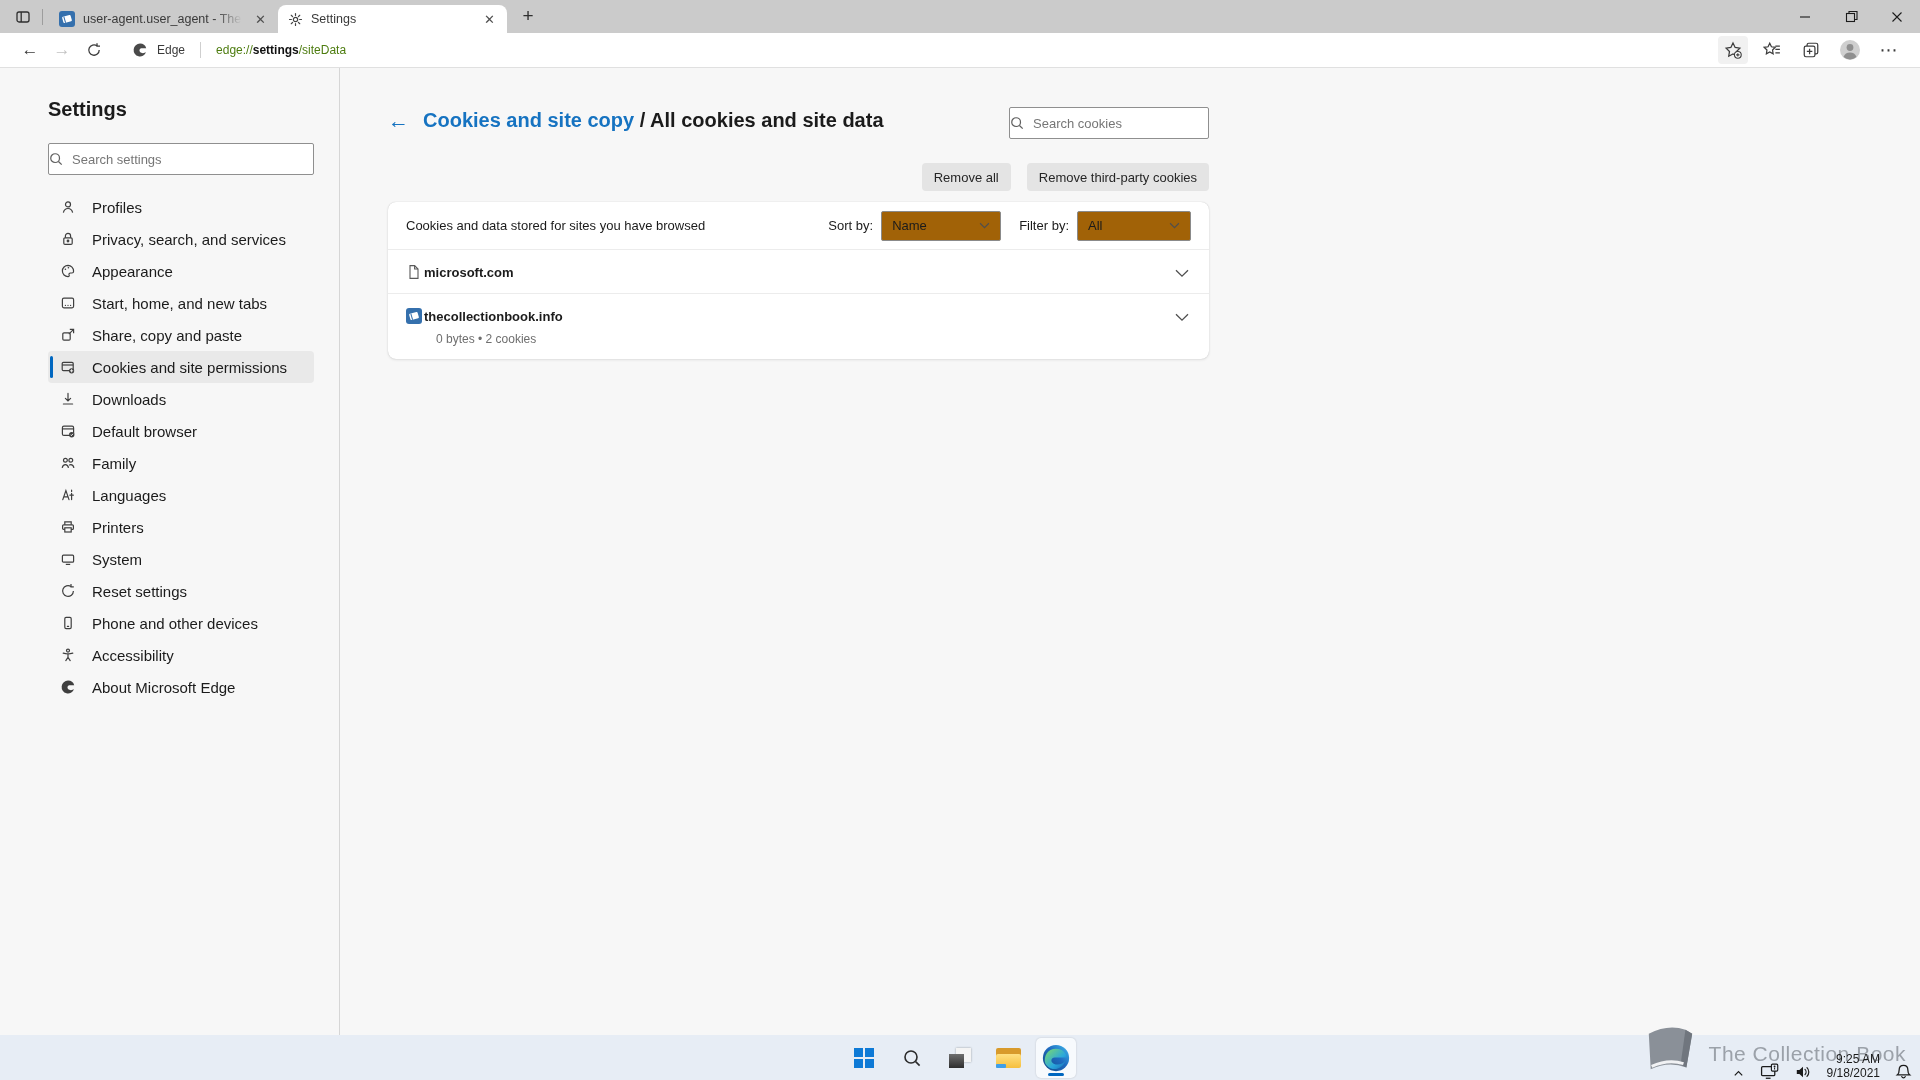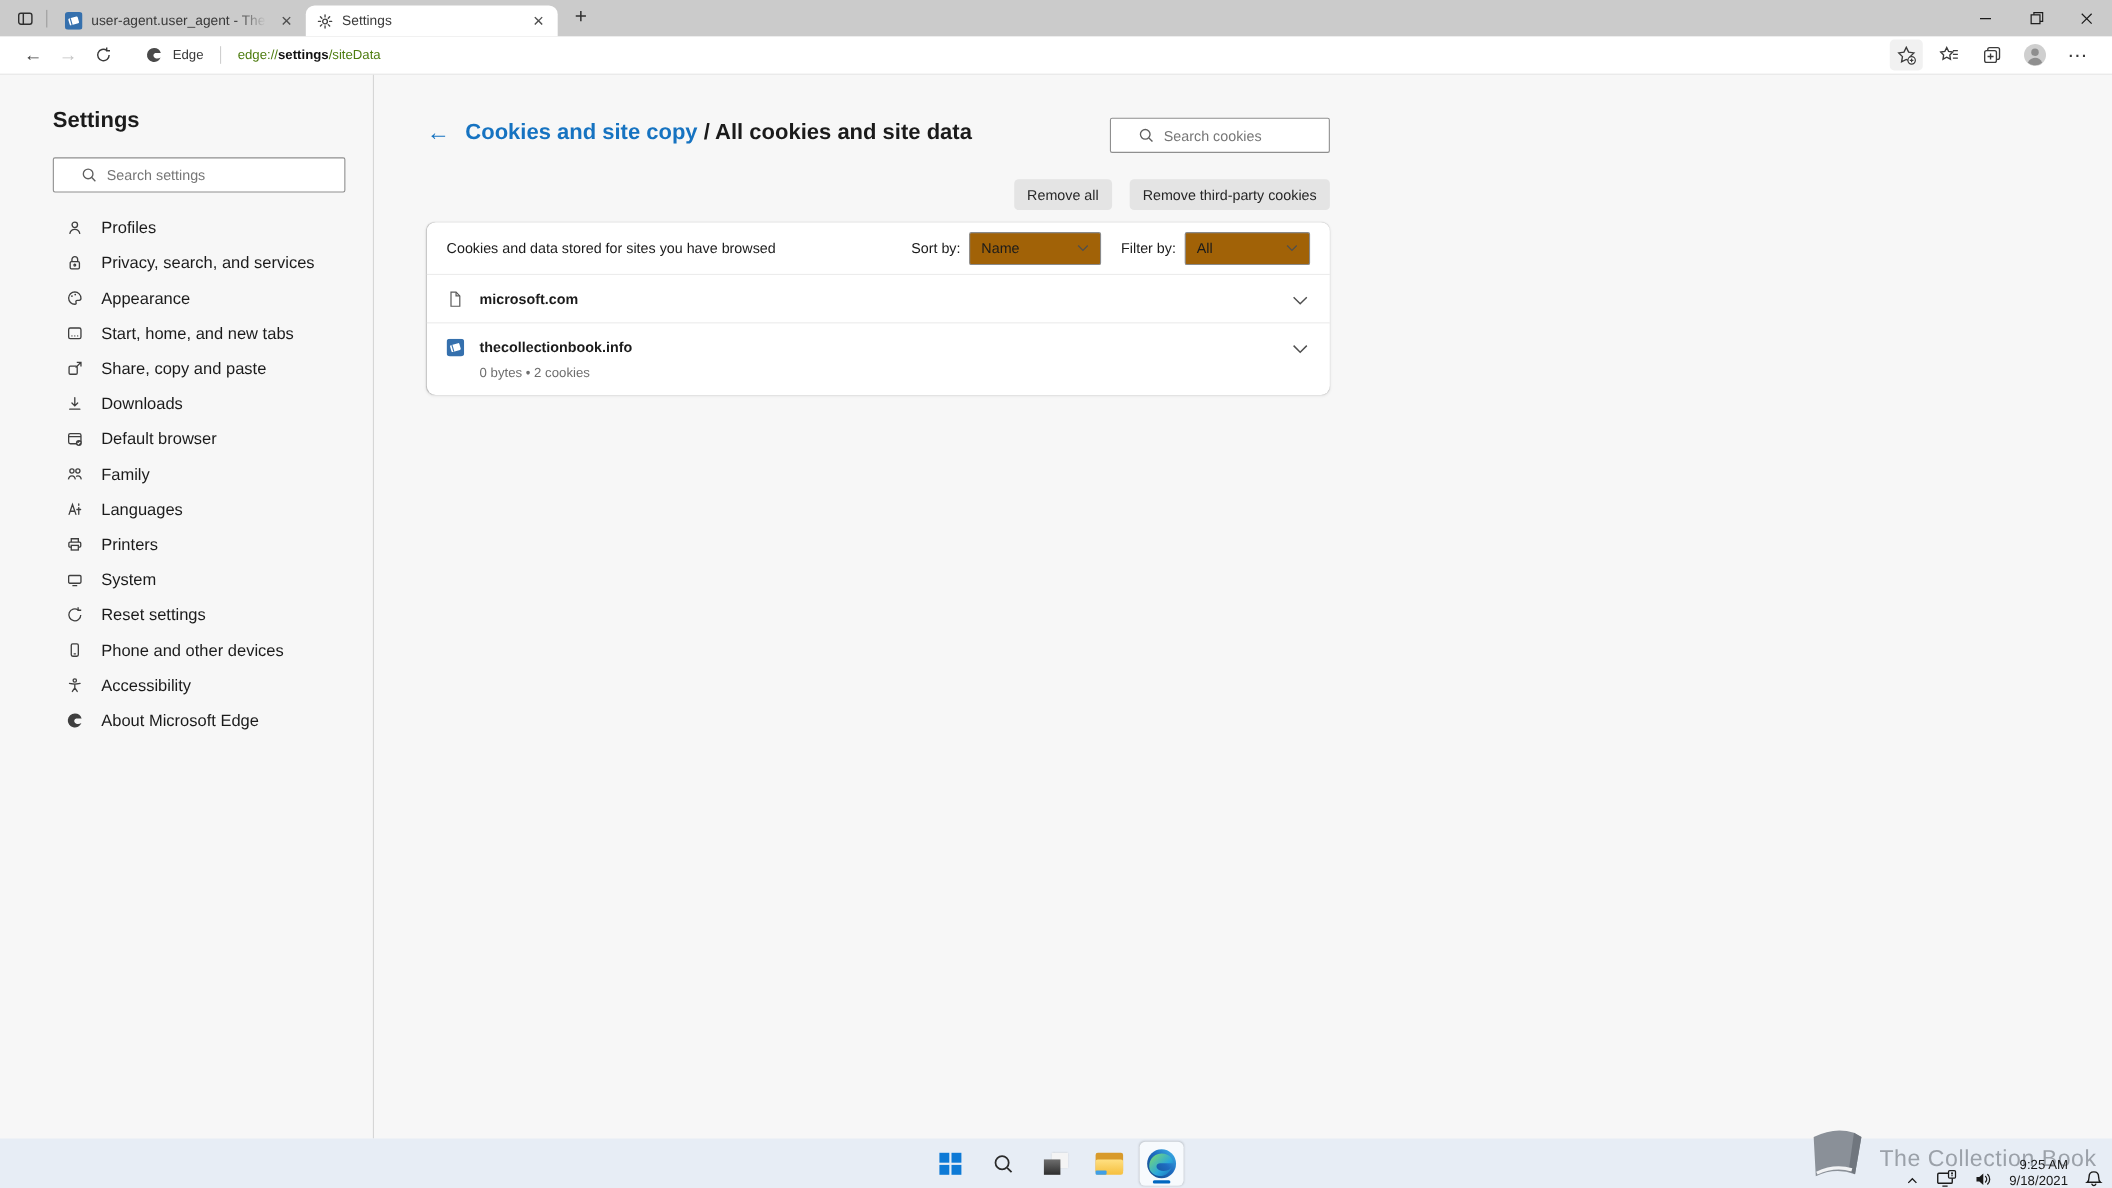--- a/index.html
+++ b/index.html
@@ -31,21 +31,21 @@
   .url-strong { color:#111; font-weight:700; }
   .nav-right { display:flex; align-items:center; gap:9px; padding-right:4px; }
   .nav-ic { width:30px; height:28px; display:flex; align-items:center; justify-content:center; border-radius:4px; }
   .nav-ic.boxed { background:#f1f1f1; }
   .more-dots { font-size:18px; color:#3a3a3a; letter-spacing:1px; }
 
   
   .content { display:flex; height:967px; background:#f7f7f7; }
   .sidebar { width:340px; border-right:1px solid #d6d6d6; padding:30px 24px 0 48px; }
   .sb-title { font-size:20px; font-weight:700; color:#1b1b1b; }
-  .searchbox { margin-top:22px; width:266px; height:32px; border:1px solid #8f8f8f; border-radius:2px; background:#fff; display:flex; align-items:center; padding:0 25px; gap:9px; }
+  .searchbox { margin-top:22px; width:266px; height:32px; border:1px solid #8f8f8f; border-radius:2px; background:#fff; display:flex; align-items:center; padding:0 0; gap:9px; }
   .searchbox input { border:0; outline:0; flex:1; font-size:13px; background:transparent; color:#1b1b1b; min-width:0; }
   .searchbox input::placeholder { color:#767676; }
   .sb-nav { margin-top:16px; width:266px; }
   .sb-item { height:32px; display:flex; align-items:center; gap:16px; padding:0 8px 0 12px; border-radius:4px; font-size:15px; color:#1b1b1b; position:relative; }
   .sb-item.selected { background:#e9e9e9; }
   .sb-item.selected::before { content:""; position:absolute; left:2px; top:5px; bottom:5px; width:3px; border-radius:2px; background:#0067c0; }
   .sb-item svg { flex:0 0 auto; }
 
   .main { flex:1; padding:36px 0 0 48px; position:relative; }
   .main-col { width:821px; position:relative; }
@@ -58,21 +58,21 @@
   .gbtn { height:28px; padding:0 12px; background:#e4e4e4; border:none; border-radius:4px; font-size:13px; color:#262626; font-family:inherit; }
 
   .card { margin-top:11px; background:#fff; border-radius:8px; box-shadow:0 0 1px rgba(0,0,0,.22), 0 1px 3px rgba(0,0,0,.09); }
   .card-header { height:48px; display:flex; align-items:center; padding:0 18px; font-size:13px; border-bottom:1px solid #ececec; }
   .sortlbl { margin-left:auto; }
   .dd { height:30px; border:1px solid #8a8a8a; border-radius:2px; background:#a16207; display:flex; align-items:center; justify-content:space-between; padding:0 10px; font-size:13px; margin-left:8px; }
   .dd-name { width:120px; } .dd-all { width:114px; }
   .filterlbl { margin-left:18px; }
   .site-row { position:relative; padding:14px 18px 13px; }
   .site-row + .site-row { border-top:1px solid #ececec; }
-  .site-head { display:flex; align-items:flex-start; gap:14px; }
+  .site-head { display:flex; align-items:center; gap:2px; }
   .site-name { font-size:13px; font-weight:700; color:#1b1b1b; }
   .site-sub { margin:8px 0 0 30px; font-size:12px; color:#6e6e6e; }
   .row-chev { position:absolute; right:20px; top:19px; }
 
   
   .taskbar { position:absolute; left:0; right:0; bottom:0; height:45px; background:#e7edf5; display:flex; align-items:center; justify-content:center; }
   .tb-group { display:flex; gap:8px; align-items:center; z-index:2; }
   .tb-btn { width:40px; height:40px; border-radius:5px; display:flex; align-items:center; justify-content:center; position:relative; }
   .tb-btn.active { background:#f7fafd; box-shadow:0 0 2px rgba(0,0,0,.18); }
   .tb-btn.active::after { content:""; position:absolute; bottom:2px; left:50%; transform:translateX(-50%); width:16px; height:3px; border-radius:2px; background:#0067c0; }
@@ -255,20 +255,31 @@
           <span>Start, home, and new tabs</span>
         </div>
         <div class="sb-item">
           <svg width="16" height="16" viewBox="0 0 16 16">
               <g fill="none" stroke="#3f3f3f" stroke-width="1.2">
                 <rect x="2.8" y="5.8" width="7.4" height="7.4" rx="1.2"></rect>
                 <path d="M8.8 7.2l4.6-4.6M9.8 2.4h3.8v3.8"></path>
               </g>
             </svg>
           <span>Share, copy and paste</span>
+        </div>
+        <div class="sb-item selected">
+          <svg width="16" height="16" viewBox="0 0 16 16">
+              <g fill="none" stroke="#3f3f3f" stroke-width="1.2">
+                <rect x="2.2" y="3.4" width="11" height="8.2" rx="1.2"></rect>
+                <path d="M2.2 6h11"></path>
+              </g>
+              <circle cx="11.6" cy="11.8" r="2.6" fill="#3f3f3f"></circle>
+              <path d="M11.6 10.2v3.2M10 11.8h3.2" stroke="#f7f7f7" stroke-width=".9"></path>
+            </svg>
+          <span>Cookies and site permissions</span>
         </div>
         <div class="sb-item">
           <svg width="16" height="16" viewBox="0 0 16 16">
               <g fill="none" stroke="#3f3f3f" stroke-width="1.2" stroke-linecap="round">
                 <path d="M8 2.4v7.2M5.4 7.4L8 10l2.6-2.6M3.4 13h9.2"></path>
               </g>
             </svg>
           <span>Downloads</span>
         </div>
         <div class="sb-item">

